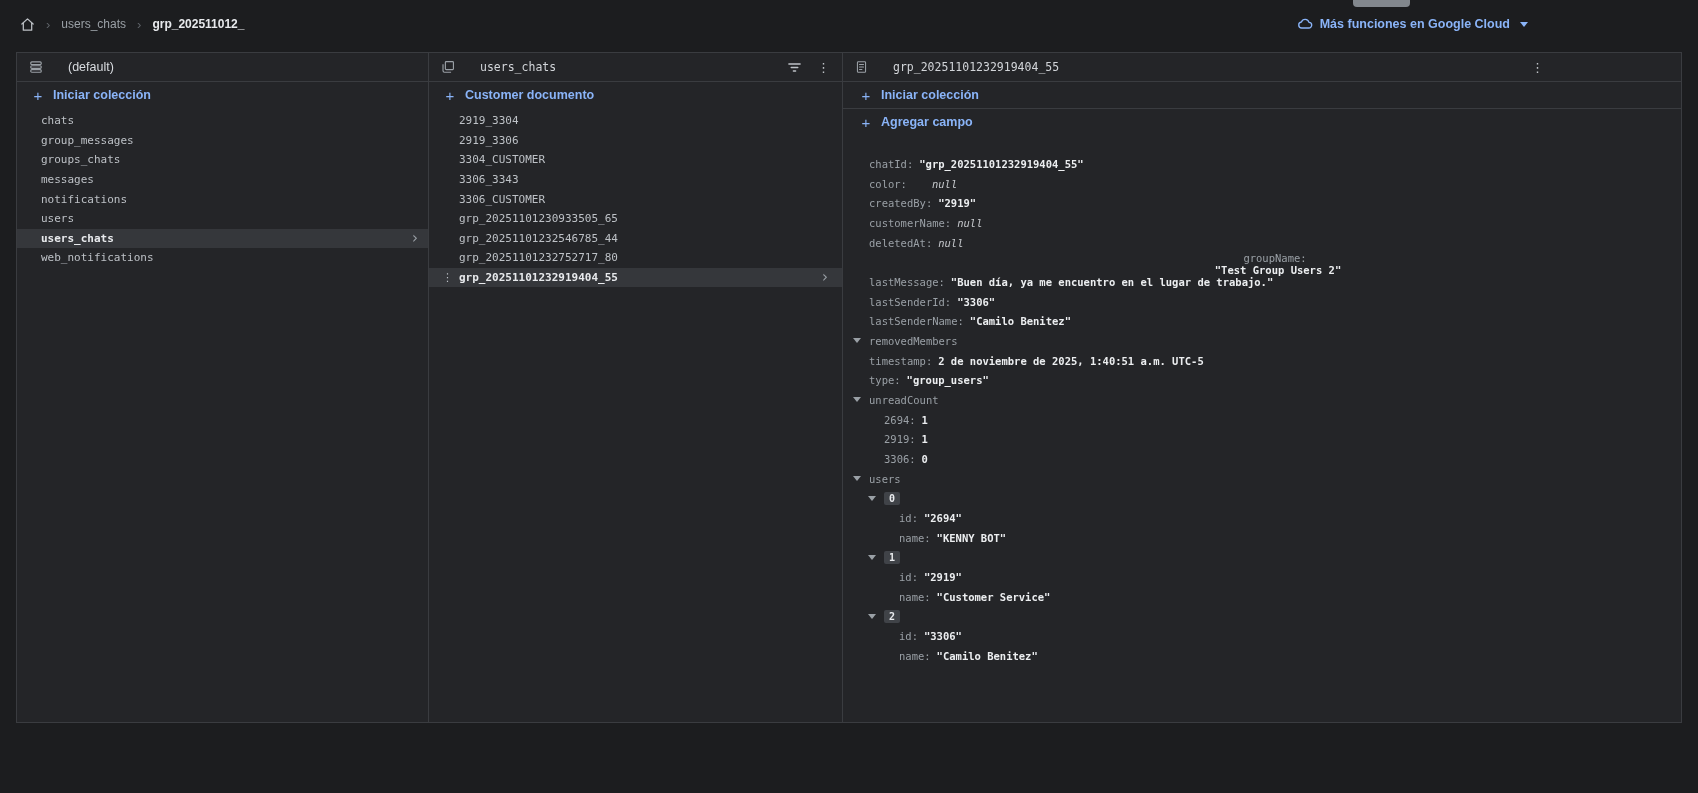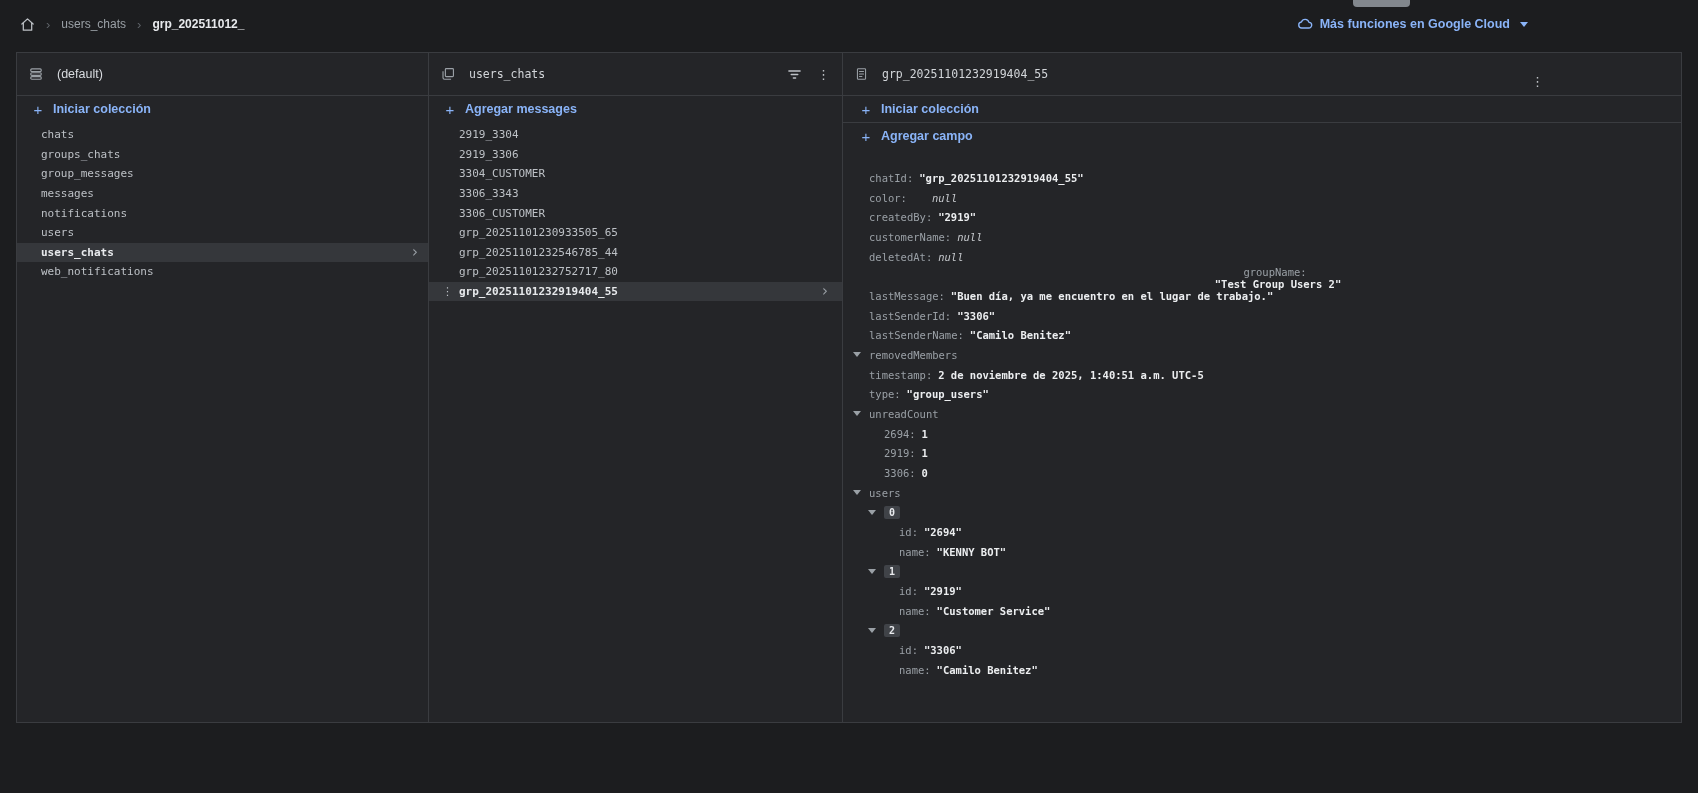--- a/index.html
+++ b/index.html
@@ -33,22 +33,22 @@
   .panels{
     position:absolute; left:16px; right:16px; top:52px; bottom:70px;
     background:#242528; border:1px solid #3a3c40; display:flex;
   }
   .panel{ position:relative; }
   .panel-left{ width:411px; }
   .panel-mid{ width:415px; border-left:1px solid #3a3c40; border-right:1px solid #3a3c40; }
   .panel-right{ flex:1; }
 
   .panel-header{
-    height:29px; display:flex; align-items:flex-start; gap:14px;
-    padding:0 12px; border-bottom:1px solid #3a3c40; position:relative;margin-top:14px;
+    height:29px; display:flex; align-items:center; gap:25px;
+    padding:0 12px; border-bottom:1px solid #3a3c40; position:relative;
   }
   .ph-title-sans{ font-size:12.5px; color:#d9dce0; }
   .ph-title-mono{ font-family:"DejaVu Sans Mono",monospace; font-size:11.5px; color:#d2d5d9; }
   .hdr-icons{ margin-left:auto; display:flex; align-items:center; gap:15px; }
   .kebab{ color:#bdc1c6; font-size:13px; line-height:1; cursor:pointer;
     font-family:"DejaVu Sans",sans-serif; letter-spacing:0; }
   .panel-right .kebab-abs{ position:absolute; left:688px; top:50%; transform:translateY(-50%); }
 
   .add-row{ height:26px; display:flex; align-items:center; color:#8ab4f8;
     font-size:12.5px; font-weight:600; cursor:pointer; }
@@ -128,24 +128,24 @@
     </header>
     <div class="add-row">
       <span class="plus">+</span>
       <span>Iniciar colección</span>
     </div>
     <div class="list" id="collections-list">
         <div class="list-row">
           <span class="row-label">chats</span>
         </div>
         <div class="list-row">
+          <span class="row-label">group_messages</span>
+        </div>
+        <div class="list-row">
           <span class="row-label">groups_chats</span>
-        </div>
-        <div class="list-row">
-          <span class="row-label">group_messages</span>
         </div>
         <div class="list-row">
           <span class="row-label">messages</span>
         </div>
         <div class="list-row">
           <span class="row-label">notifications</span>
         </div>
         <div class="list-row">
           <span class="row-label">users</span>
         </div>
@@ -172,21 +172,21 @@
         <span style="cursor:pointer">
           <svg width="15" height="15" viewBox="0 0 16 16" fill="none" stroke="#bdc1c6" stroke-width="1.5" stroke-linecap="round">
             <path d="M2 4.2h12M4.5 8h7M6.8 11.8h2.4"></path>
           </svg>
         </span>
         <span class="kebab">⋮</span>
       </span>
     </header>
     <div class="add-row">
       <span class="plus">+</span>
-      <span>Agregar messages</span>
+      <span>Customer documento</span>
     </div>
     <div class="list" id="documents-list">
         <div class="list-row">
           <span class="row-label">2919_3304</span>
         </div>
         <div class="list-row">
           <span class="row-label">2919_3306</span>
         </div>
         <div class="list-row">
           <span class="row-label">3304_CUSTOMER</span>

